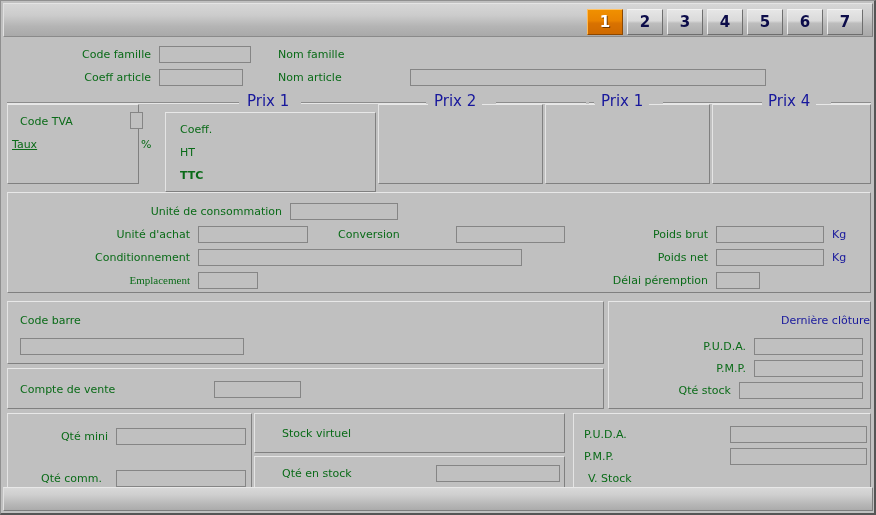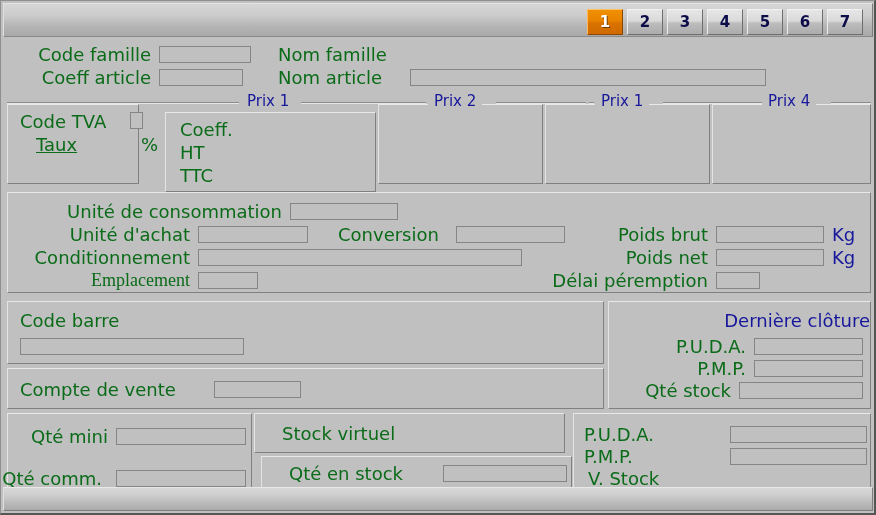--- a/index.html
+++ b/index.html
@@ -85,21 +85,21 @@
     border-top: 1px solid #e8e8e8;
     border-left: 1px solid #e4e4e4;
     border-right: 1px solid #808080;
     border-bottom: 1px solid #808080;
   }
 
   
   .lbl {
     position: absolute;
     color: #0a6b18;
-    font-size: 18px;
+    font-size: 11px;
     white-space: nowrap;
     line-height: 17px;
   }
   .lbl.r { text-align: right; }
   .lbl.blue {
     color: #17179c;
   }
 
   
   .fld {
@@ -185,29 +185,29 @@
   <div class="groove" style="left:830px; top:101px; width:40px;"></div>
 
   <div class="grouplabel" style="left:240px; top:92px;">Prix 1</div>
   <div class="grouplabel" style="left:427px; top:92px;">Prix 2</div>
   <div class="grouplabel" style="left:594px; top:92px;">Prix 1</div>
   <div class="grouplabel" style="left:761px; top:92px;">Prix 4</div>
 
   <div class="panel" style="left:6px; top:103px; width:132px; height:80px;">
     <div class="lbl" style="left:12px; top:8px; position:absolute;">Code TVA</div>
     <input class="fld" style="left: 122px; top: 7px; width: 13px;" value="">
-    <div class="lbl" style="left:28px; top:31px; position:absolute;text-decoration:underline;">Taux</div>
+    <div class="lbl" style="left:4px; top:31px; position:absolute;text-decoration:underline;">Taux</div>
     <input class="fld" style="left: 66px; top: 30px; width: 64px; border: none; background: transparent;" value="">
     <div class="lbl" style="left:133px; top:31px; position:absolute;">%</div>
   </div>
 
   <div class="panel" style="left:164px; top:103px; width:211px; height:80px;margin-top:8px;">
     <div class="lbl" style="left:14px; top:8px; position:absolute;">Coeff.</div>
     <div class="lbl" style="left:14px; top:31px; position:absolute;">HT</div>
-    <div class="lbl" style="left:14px; top:54px; position:absolute;">TTC</div>
+    <div class="lbl" style="left:14px; top:54px; position:absolute;font-weight:bold;">TTC</div>
     <input class="fld" style="left: 92px; top: 7px; width: 108px; border: none; background: transparent;" value="">
     <input class="fld" style="left: 92px; top: 30px; width: 108px; border: none; background: transparent;" value="">
     <input class="fld" style="left: 92px; top: 53px; width: 108px; border: none; background: transparent;" value="">
   </div>
 
   <div class="panel" style="left:377px; top:103px; width:165px; height:80px;"></div>
 
   <div class="panel" style="left:544px; top:103px; width:165px; height:80px;"></div>
 
   <div class="panel" style="left:711px; top:103px; width:159px; height:80px;"></div>
@@ -265,21 +265,21 @@
     <input class="fld" style="left: 108px; top: 14px; width: 130px;" value="">
     <div class="lbl r" style="left:-6px; top:56px; width:100px;">Qté comm.</div>
     <input class="fld" style="left: 108px; top: 56px; width: 130px;" value="">
   </div>
 
   <div class="panel" style="left:253px; top:412px; width:311px; height:40px;">
     <div class="lbl" style="left:27px; top:11px;">Stock virtuel</div>
     <input class="fld" style="left: 180px; top: 11px; width: 120px; border: none; background: transparent;" value="">
   </div>
 
-  <div class="panel" style="left:253px; top:455px; width:311px; height:34px;margin-left:7px;">
+  <div class="panel" style="left:253px; top:455px; width:311px; height:34px;">
     <div class="lbl" style="left:27px; top:8px;">Qté en stock</div>
     <input class="fld" style="left: 181px; top: 8px; width: 124px;" value="">
   </div>
 
   <div class="panel" style="left:572px; top:412px; width:298px; height:77px;">
     <div class="lbl" style="left:10px; top:12px;">P.U.D.A.</div>
     <input class="fld" style="left: 156px; top: 12px; width: 137px;" value="">
     <div class="lbl" style="left:10px; top:34px;">P.M.P.</div>
     <input class="fld" style="left: 156px; top: 34px; width: 137px;" value="">
     <div class="lbl" style="left:14px; top:56px;">V. Stock</div>

